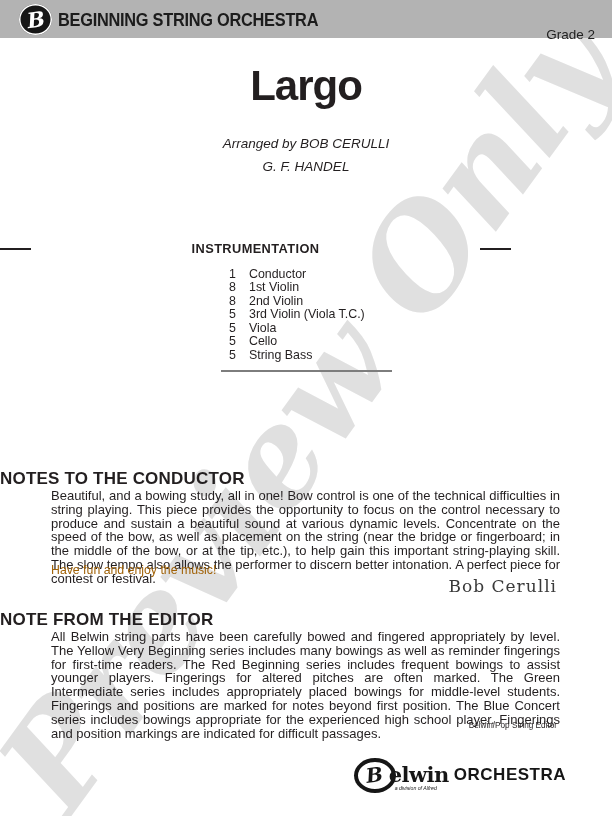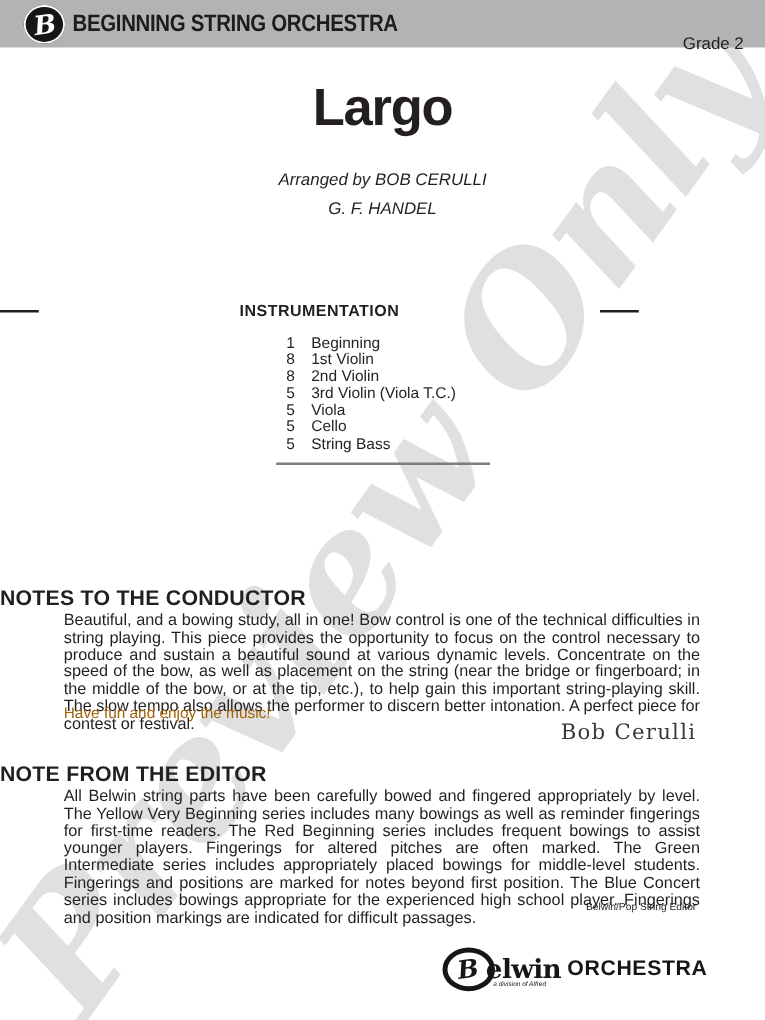--- a/index.html
+++ b/index.html
@@ -152,21 +152,21 @@
 
     <div class="instr-heading">
       <span class="rule"></span>
       <span class="label">INSTRUMENTATION</span>
       <span class="rule"></span>
     </div>
 
     <div class="instr-list">
       <div class="instr-row">
         <span class="num">1</span>
-        <span class="nm">Beginning</span>
+        <span class="nm">Conductor</span>
       </div>
       <div class="instr-row">
         <span class="num">8</span>
         <span class="nm">1st Violin</span>
       </div>
       <div class="instr-row">
         <span class="num">8</span>
         <span class="nm">2nd Violin</span>
       </div>
       <div class="instr-row">

